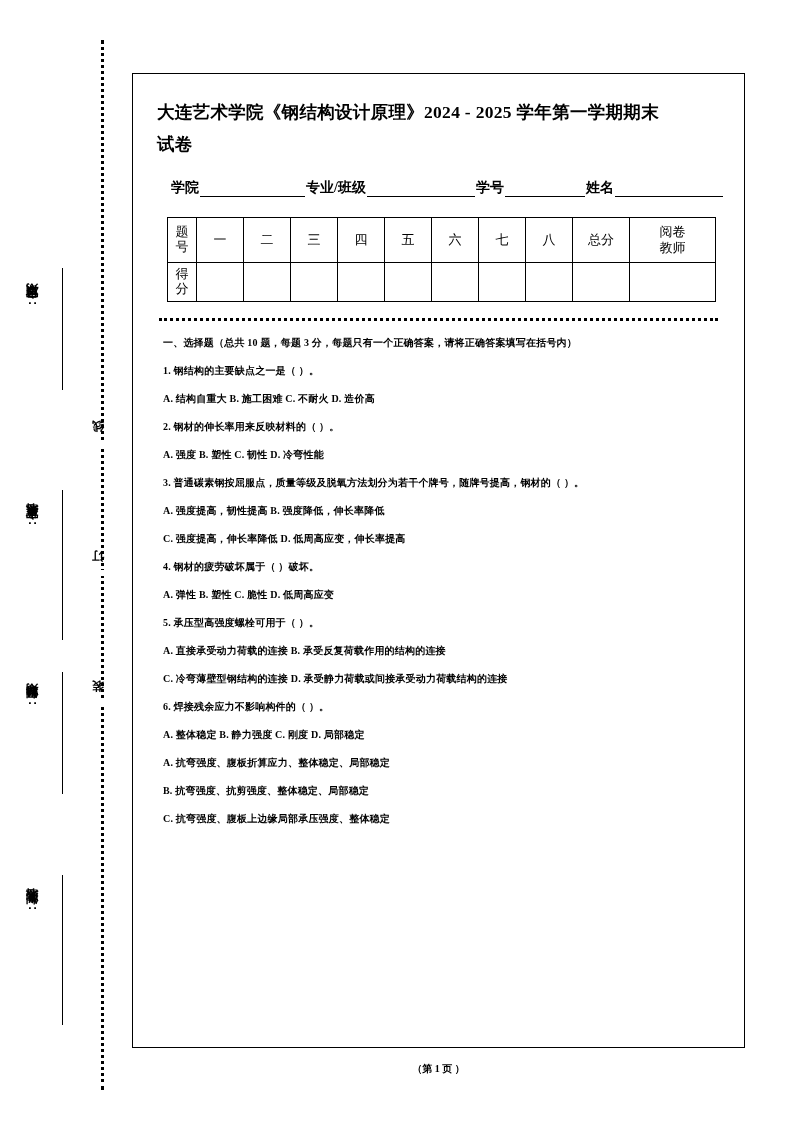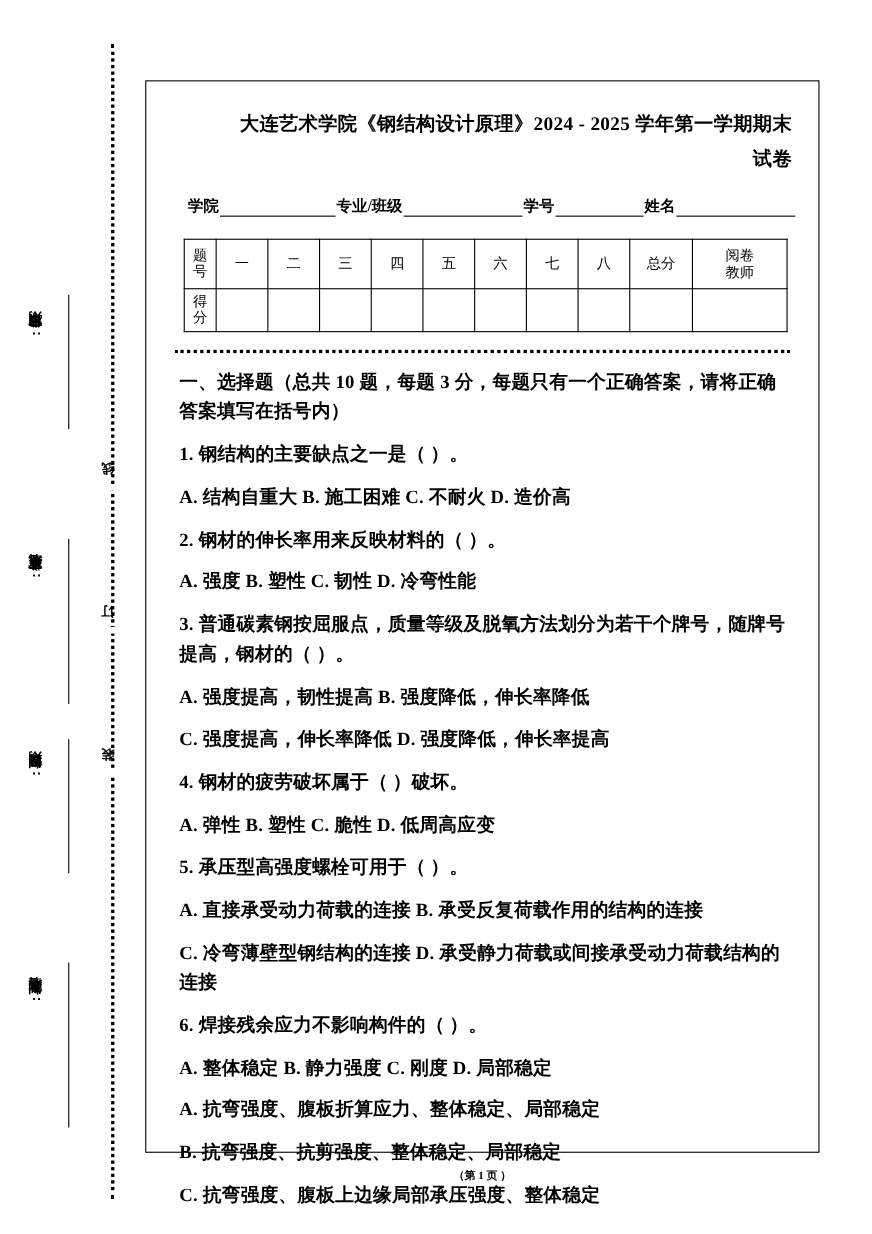--- a/index.html
+++ b/index.html
@@ -70,21 +70,21 @@
     border: 1.6px solid #000;
     box-sizing: border-box;
     padding: 0;
   }
   .inner {
     padding: 16px 16px 0 16px;
   }
 
   
   #exam-title {
-    text-align: right;
+    text-align: left;
     font-family: "Liberation Serif", "DejaVu Serif", serif;
     font-weight: bold;
     font-size: 17.5px;
     line-height: 1.85;
     margin: 6px 8px 12px 8px;
     letter-spacing: 0.3px;
   }
 
   
   #student-info {
@@ -133,21 +133,21 @@
   
   #divider-dotted {
     margin: 16px 10px 0 10px;
     border-top: 3px dotted #000;
     height: 0;
   }
 
   
   #question-body {
     margin: 14px 14px 0 14px;
-    font-size: 17px;
+    font-size: 10px;
     font-family: "Liberation Serif", "DejaVu Serif", serif;
     font-weight: bold;
     line-height: 1.55;
     letter-spacing: 0.2px;
   }
   .q-line { margin: 0 0 12.5px 0; }
 
   
   #page-footer {
     position: absolute;
@@ -250,21 +250,21 @@
       <div class="q-line">一、选择题（总共 10 题，每题 3 分，每题只有一个正确答案，请将正确答案填写在括号内）</div>
 
       <div class="q-line">1. 钢结构的主要缺点之一是（   ）。</div>
       <div class="q-line">A. 结构自重大  B. 施工困难   C. 不耐火   D. 造价高</div>
 
       <div class="q-line">2. 钢材的伸长率用来反映材料的（   ）。</div>
       <div class="q-line">A. 强度  B. 塑性  C. 韧性  D. 冷弯性能</div>
 
       <div class="q-line">3. 普通碳素钢按屈服点，质量等级及脱氧方法划分为若干个牌号，随牌号提高，钢材的（   ）。</div>
       <div class="q-line">A. 强度提高，韧性提高  B. 强度降低，伸长率降低</div>
-      <div class="q-line">C. 强度提高，伸长率降低  D. 强度降低，伸长率提高</div>
+      <div class="q-line">C. 强度提高，伸长率降低  D. 低周高应变，伸长率提高</div>
 
       <div class="q-line">4. 钢材的疲劳破坏属于（   ）破坏。</div>
       <div class="q-line">A. 弹性  B. 塑性  C. 脆性  D. 低周高应变</div>
 
       <div class="q-line">5. 承压型高强度螺栓可用于（   ）。</div>
       <div class="q-line">A. 直接承受动力荷载的连接  B. 承受反复荷载作用的结构的连接</div>
       <div class="q-line">C. 冷弯薄壁型钢结构的连接  D. 承受静力荷载或间接承受动力荷载结构的连接</div>
 
       <div class="q-line">6. 焊接残余应力不影响构件的（   ）。</div>
       <div class="q-line">A. 整体稳定  B. 静力强度  C. 刚度  D. 局部稳定</div>

